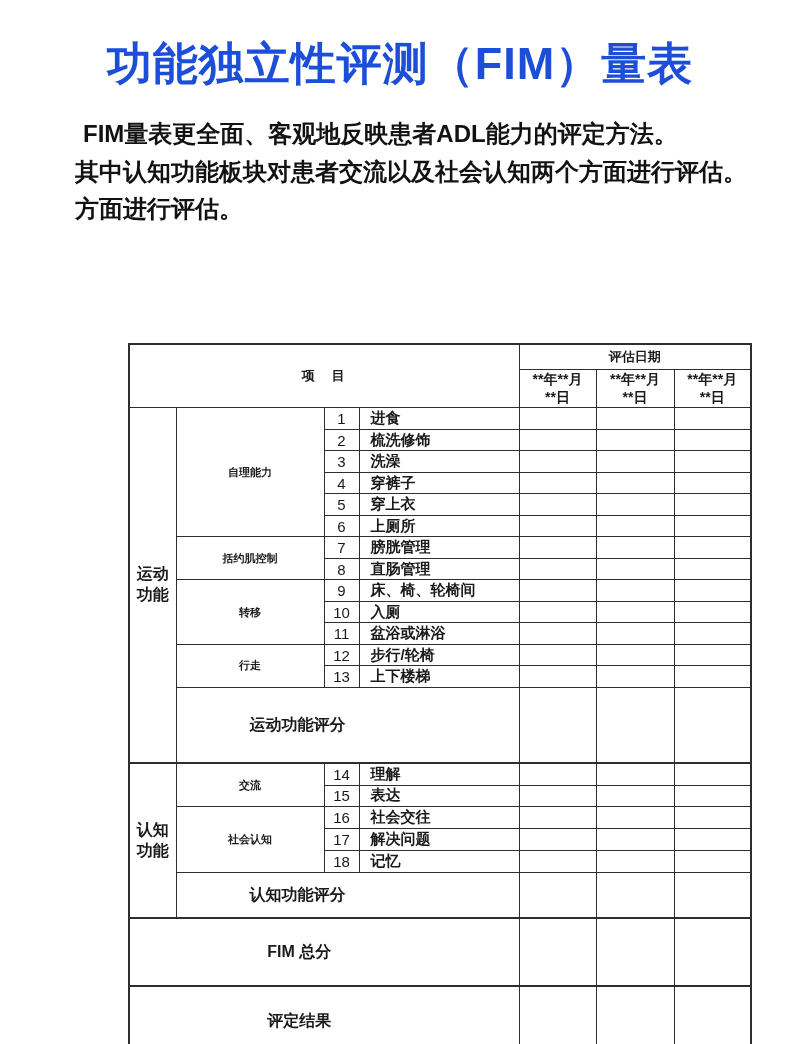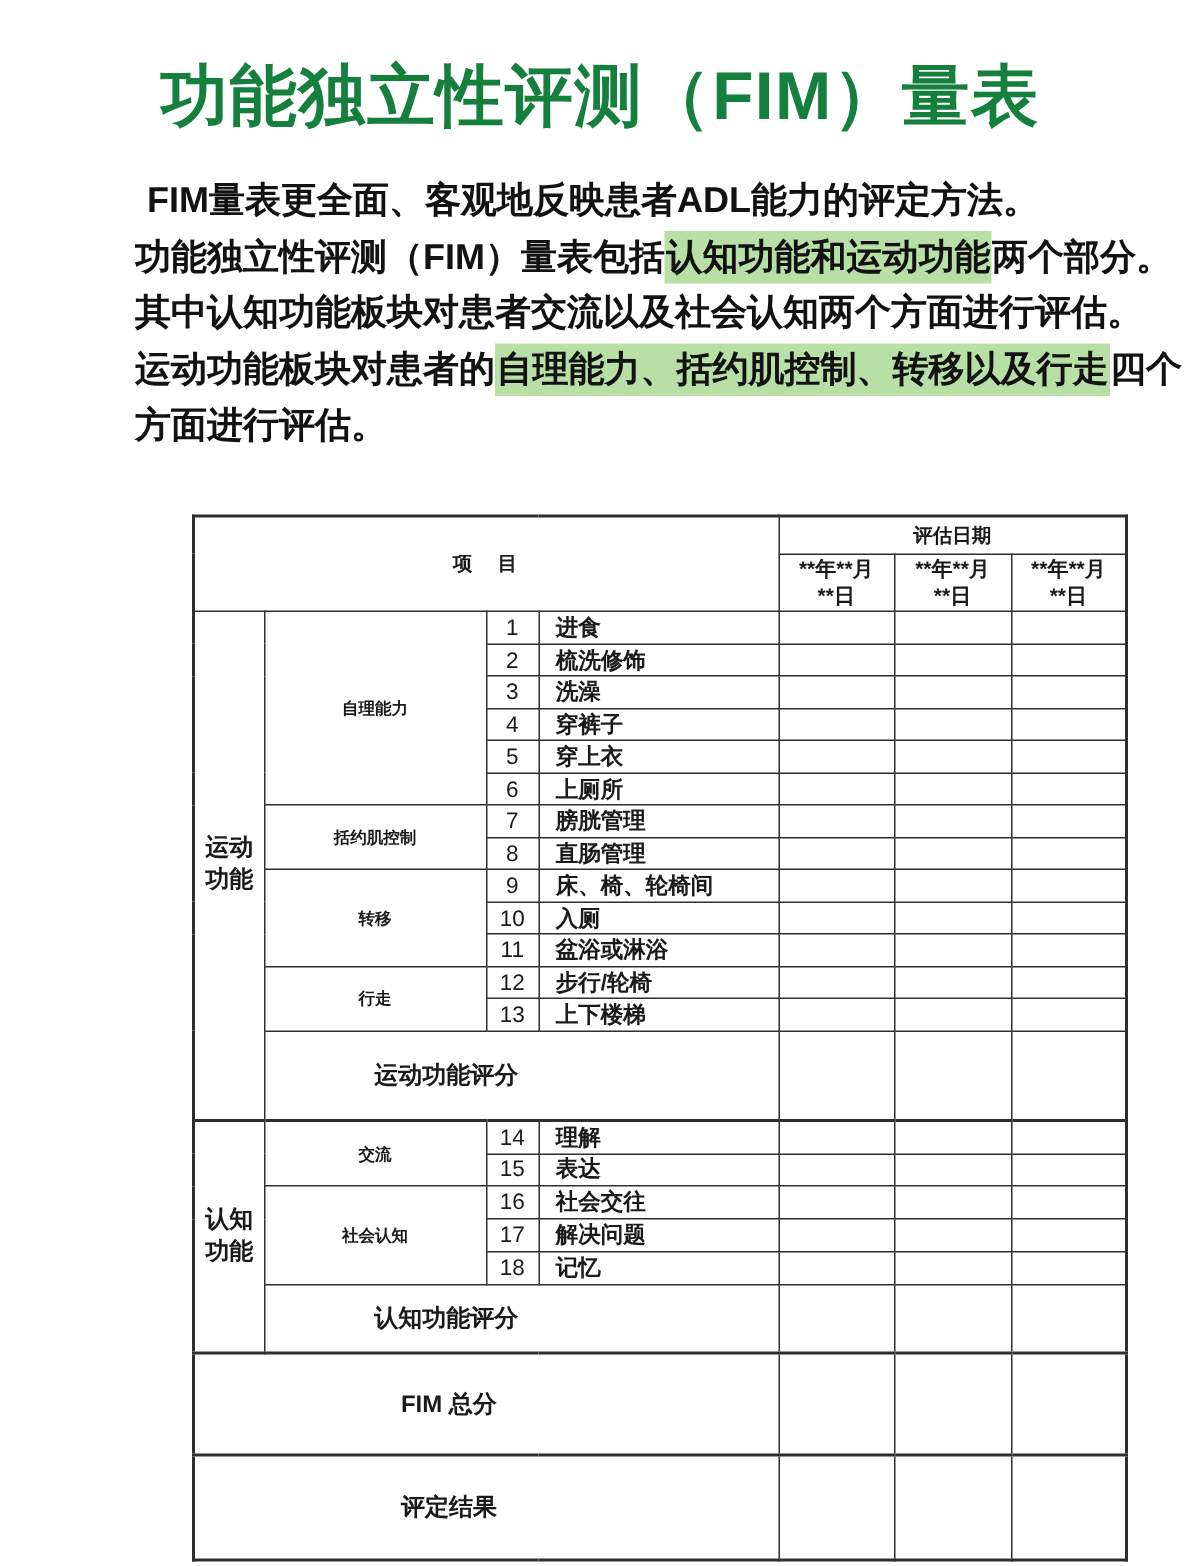--- a/index.html
+++ b/index.html
@@ -6,24 +6,24 @@
   html,body { background:#fff; }
   .page {
     position:relative; width:800px; height:1044px;
     background:#ffffff; overflow:hidden;
     font-family:"Liberation Sans", sans-serif;
     color:#151515;
   }
   .title {
     position:absolute; top:34px; left:0; width:100%;
     text-align:center; font-size:45px; font-weight:900;
-    color:#15803d; letter-spacing:1px; white-space:nowrap;
+    color:#1d4ed8; letter-spacing:1px; white-space:nowrap;
   }
   .intro {
-    position:absolute; top:115px; left:90px; width:700px;
+    position:absolute; top:115px; left:75px; width:700px;
     font-size:24px; font-weight:700; line-height:37.6px;
     color:#121212; white-space:nowrap;
   }
   .intro .ln { height:37.6px; }
   .intro .ln.first { padding-left:8px; }
   .hl { background:#b7dfa6; padding:4px 1px; }
   
   .fim-table {
     position:absolute; left:128px; top:343px;
     border-collapse:collapse; table-layout:fixed;
@@ -41,41 +41,39 @@
   td.proj { font-size:17px; font-weight:700; letter-spacing:2px; }
   td.date { font-size:14px; font-weight:700; line-height:1.35; }
   tr.ri td { height:21.5px; }
   tr.rc td { height:21.8px; }
   td.cat {
     font-weight:700; font-size:16px; line-height:1.3; padding:0 6px;
   }
   td.grp { font-weight:700; font-size:11px; }
   td.num { font-size:15px; font-weight:400; }
   td.item { text-align:left; padding-left:11px; font-weight:700; font-size:15px; }
-  tr.rscore td { height:60px; }
+  tr.rscore td { height:76px; }
   tr.rcscore td { height:46px; }
   td.slabel { font-weight:700; font-size:16px; }
   td.slabel .shift { position:relative; left:-50px; }
   td.slabel .shift-sm { position:relative; left:-25px; }
   tr.rfim td { height:68px; }
   tr.rres td { height:70px; }
   tr.secdiv td { border-top-width:2.2px; }
 </style>
 </head>
 <body>
 
 <div class="page">
 
   <div class="title">功能独立性评测（FIM）量表</div>
 
   <div class="intro">
     <div class="ln first"><span>FIM量表更全面、客观地反映患者ADL能力的评定方法。</span></div>
-    <div class="ln"><span>功能独立性评测（FIM）量表包括</span><span class="hl">认知功能和运动功能</span><span>两个部分。</span></div>
     <div class="ln"><span>其中认知功能板块对患者交流以及社会认知两个方面进行评估。</span></div>
-    <div class="ln"><span>运动功能板块对患者的</span><span class="hl">自理能力、括约肌控制、转移以及行走</span><span>四个</span></div>
     <div class="ln"><span>方面进行评估。</span></div>
   </div>
 
   <table class="fim-table">
     <colgroup>
       <col style="width:47px">
         <col style="width:148px">
         <col style="width:35px">
         <col style="width:160px">
       <col style="width:77px">

